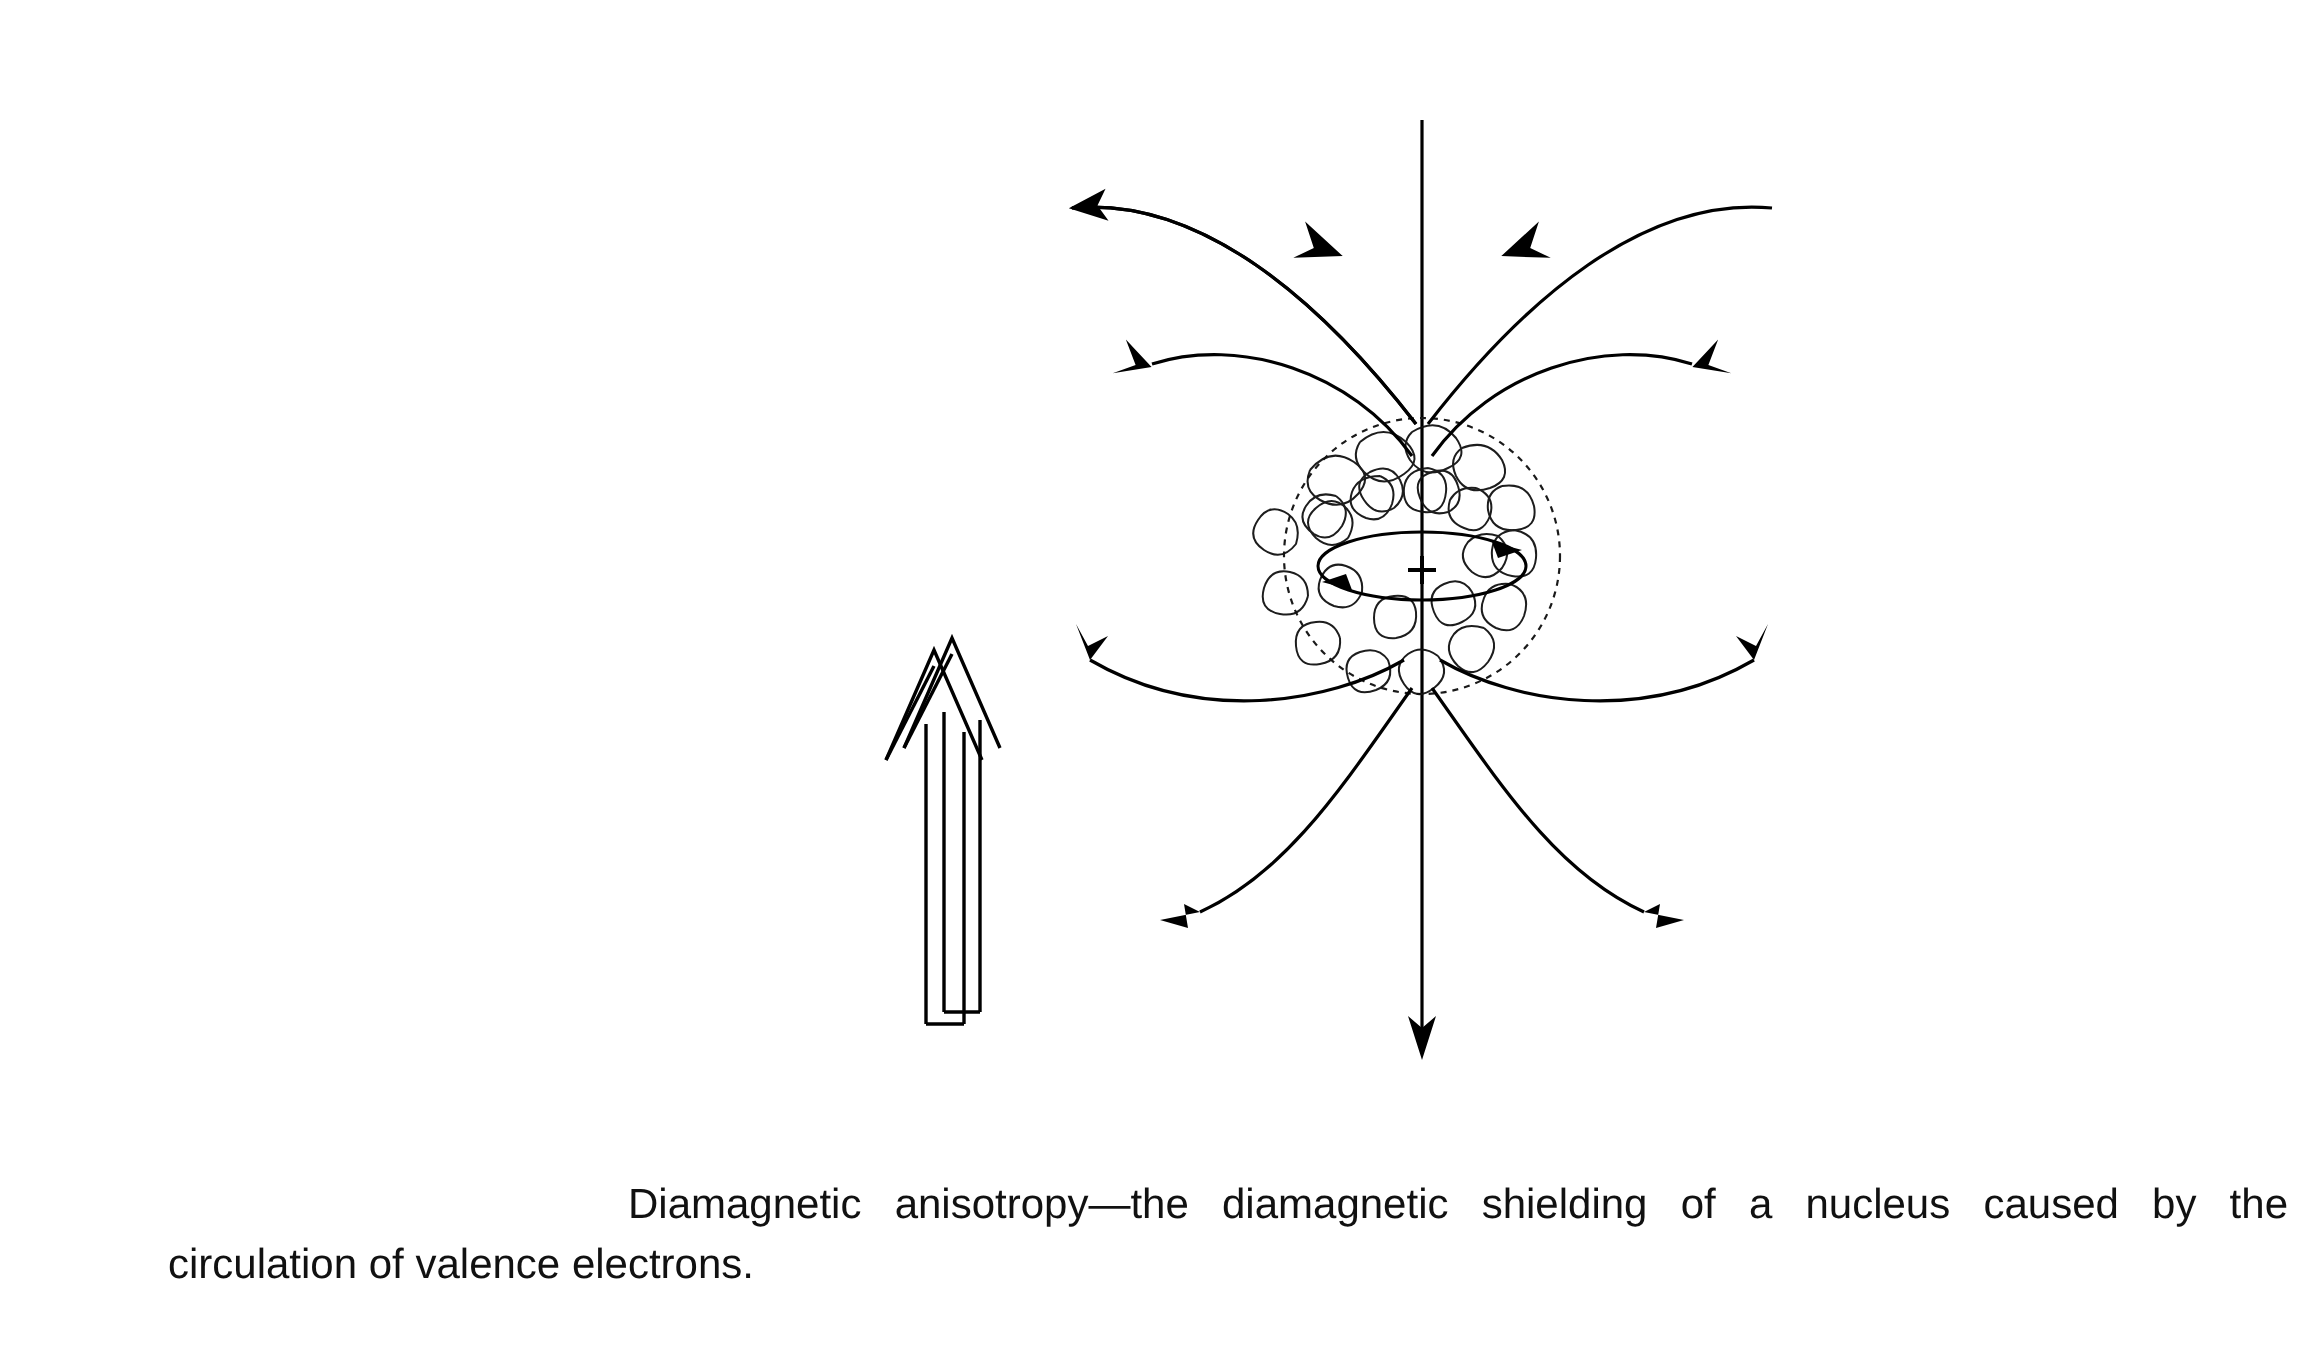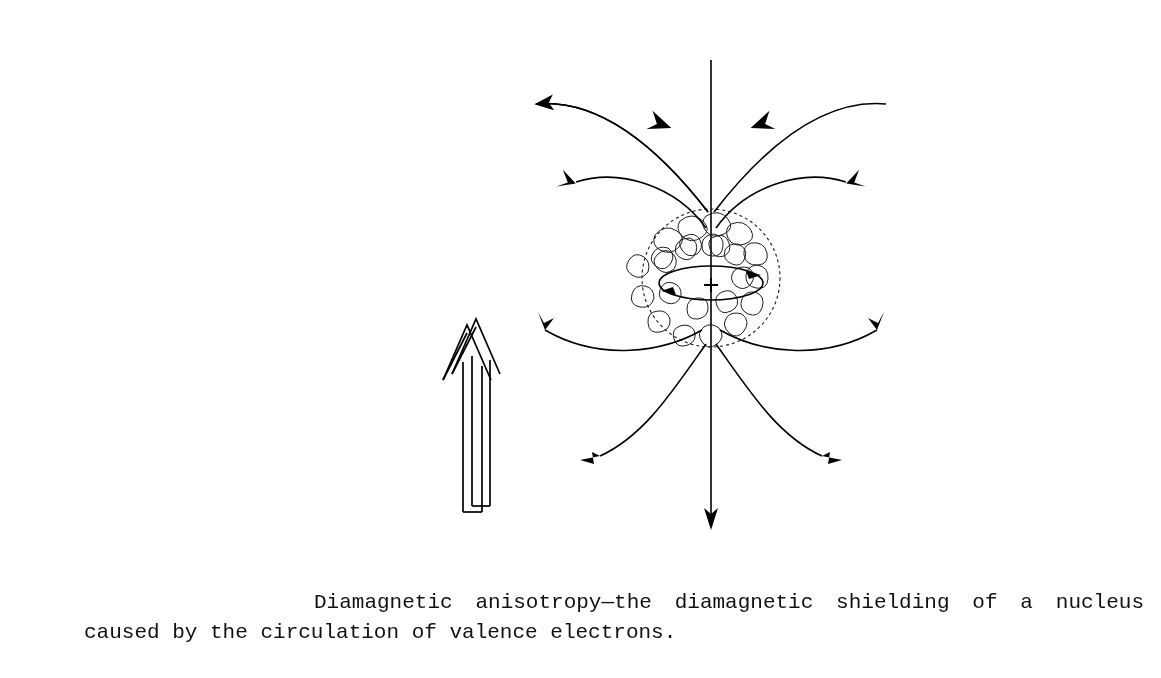--- a/index.html
+++ b/index.html
@@ -34,21 +34,21 @@
     left: 0;
     top: 528px;
     width: 1161px;
     height: 32px;
   }
   .caption {
     position: absolute;
     left: 84px;
     top: 588px;
     width: 1060px;
-    font-family: Liberation Mono, monospace;
+    font-family: Liberation Sans, sans-serif;
     font-size: 21px;
     line-height: 30px;
     text-align: justify;
     color: #111111;
   }
   .caption .indent {
     display: inline-block;
     width: 230px;
   }
 </style>

